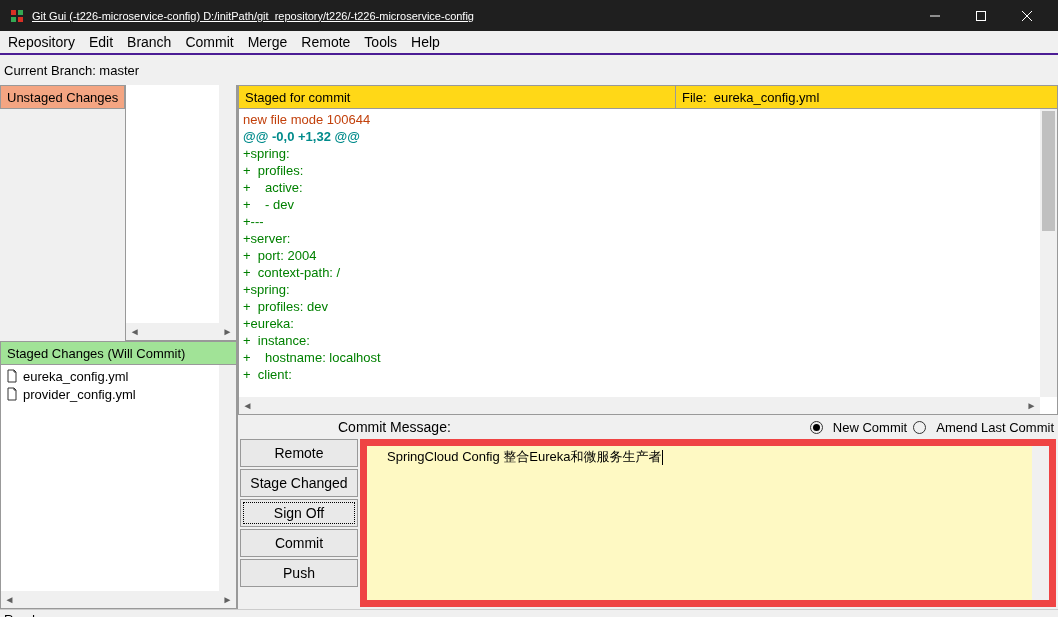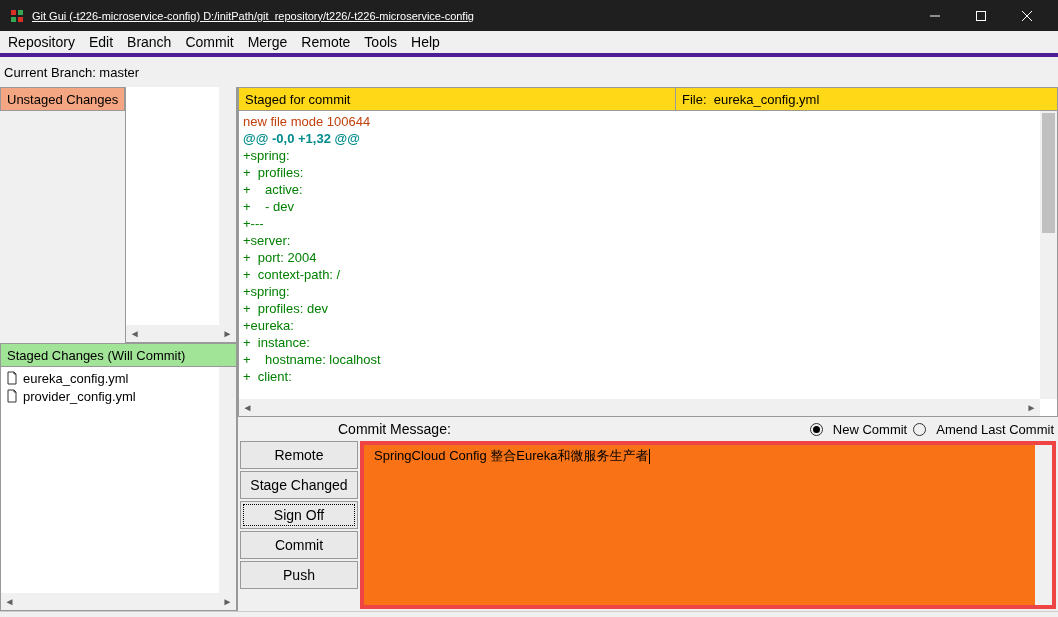--- a/index.html
+++ b/index.html
@@ -5,21 +5,21 @@
 * { box-sizing: border-box; margin: 0; padding: 0; font-family: "Segoe UI", Tahoma, sans-serif; font-size: 13px; }
 html, body { width: 1058px; height: 617px; overflow: hidden; background: #f0f0f0; }
 .titlebar { height: 31px; background: #1f1f1f; color: #fff; display: flex; align-items: center; padding: 0 8px; }
 .titlebar .icon-slot { width: 18px; height: 18px; margin-right: 6px; display: flex; align-items: center; justify-content: center; }
 .titlebar .title { flex: 1; font-size: 11px; text-decoration: underline; }
 .winctl { display: flex; }
 .winctl div { width: 46px; height: 31px; display: flex; align-items: center; justify-content: center; color: #fff; }
 .winctl svg { stroke: #fff; fill: none; stroke-width: 1; }
 .menubar { height: 22px; background: #f0f0f0; display: flex; align-items: center; padding: 0 8px; gap: 14px; }
 .menubar span { font-size: 14px; }
-.branchbar { height: 20px; background: #f0f0f0; border-top: 4px solid #4c1d95; padding: 15px 4px; display: flex; align-items: center; font-size: 13px; }
+.branchbar { height: 20px; background: #f0f0f0; border-top: 2px solid #4c1d95; padding: 15px 4px; display: flex; align-items: center; font-size: 13px; }
 .mainarea { display: flex; height: 524px; }
 .leftcol { width: 238px; display: flex; flex-direction: column; border-right: 1px solid #999; }
 .panel-hdr { height: 24px; display: flex; align-items: center; padding: 0 6px; font-size: 13px; border: 1px solid #999; }
 .hdr-orange { background: #f4a582; }
 .hdr-green { background: #a1e397; }
 .hdr-yellow { background: #ffd817; }
 .listpane { flex: 1; background: #fff; border: 1px solid #999; border-top: none; position: relative; overflow: hidden; }
 .listpane .vscroll { position: absolute; right: 0; top: 0; bottom: 17px; width: 17px; background: #f0f0f0; }
 .listpane .hscroll { position: absolute; left: 0; right: 0; bottom: 0; height: 17px; background: #f0f0f0; display: flex; justify-content: space-between; align-items: center; }
 .listpane .hscroll span, .diffpane .hscroll span { width: 17px; height: 17px; display:flex; align-items:center; justify-content:center; color:#606060; font-size:10px; }
@@ -46,21 +46,21 @@
 .commit-top { height: 24px; display:flex; align-items:center; padding: 0 4px; }
 .commit-top .lbl { margin-left: 96px; font-size:14px; }
 .commit-top .radios { margin-left:auto; display:flex; gap:6px; align-items:center; font-size:14px; }
 .radio { display:flex; align-items:center; gap:10px; }
 .radio .rdot { width:13px; height:13px; border:1px solid #333; border-radius:50%; display:flex; align-items:center; justify-content:center; }
 .radio .rdot.on::after { content:""; width:7px; height:7px; background:#000; border-radius:50%; }
 .commit-body { flex:1; display:flex; padding: 0 2px 2px 2px; gap:2px; }
 .btns { width: 118px; display:flex; flex-direction:column; gap:2px; }
 .btns button { height: 28px; background:#e9e9e9; border:1px solid #999; font-size:14px; }
 .btns button.focus { outline:1px dotted #000; outline-offset:-4px; }
-.msgbox { flex:1; background:#f97316; border:4px solid #ef4444; position:relative; font-family:"Courier New",monospace; font-size:14px; padding:2px 10px; }
+.msgbox { flex:1; background:#fef9c3; border:7px solid #ef4444; position:relative; font-family:"Courier New",monospace; font-size:14px; padding:2px 20px; }
 .msgbox .vscroll { position:absolute; right:0; top:0; bottom:0; width:17px; background:#f0f0f0; }
 .cursor { display:inline-block; width:1px; height:15px; background:#000; vertical-align:middle; }
 .statusbar { height: 20px; background:#f0f0f0; border-top:1px solid #ccc; padding:0 4px; display:flex; align-items:center; font-size:13px; }
 </style>
 </head>
 <body>
 
 <div class="titlebar">
   <div class="icon-slot">
     <svg width="16" height="16" viewBox="0 0 16 16">

